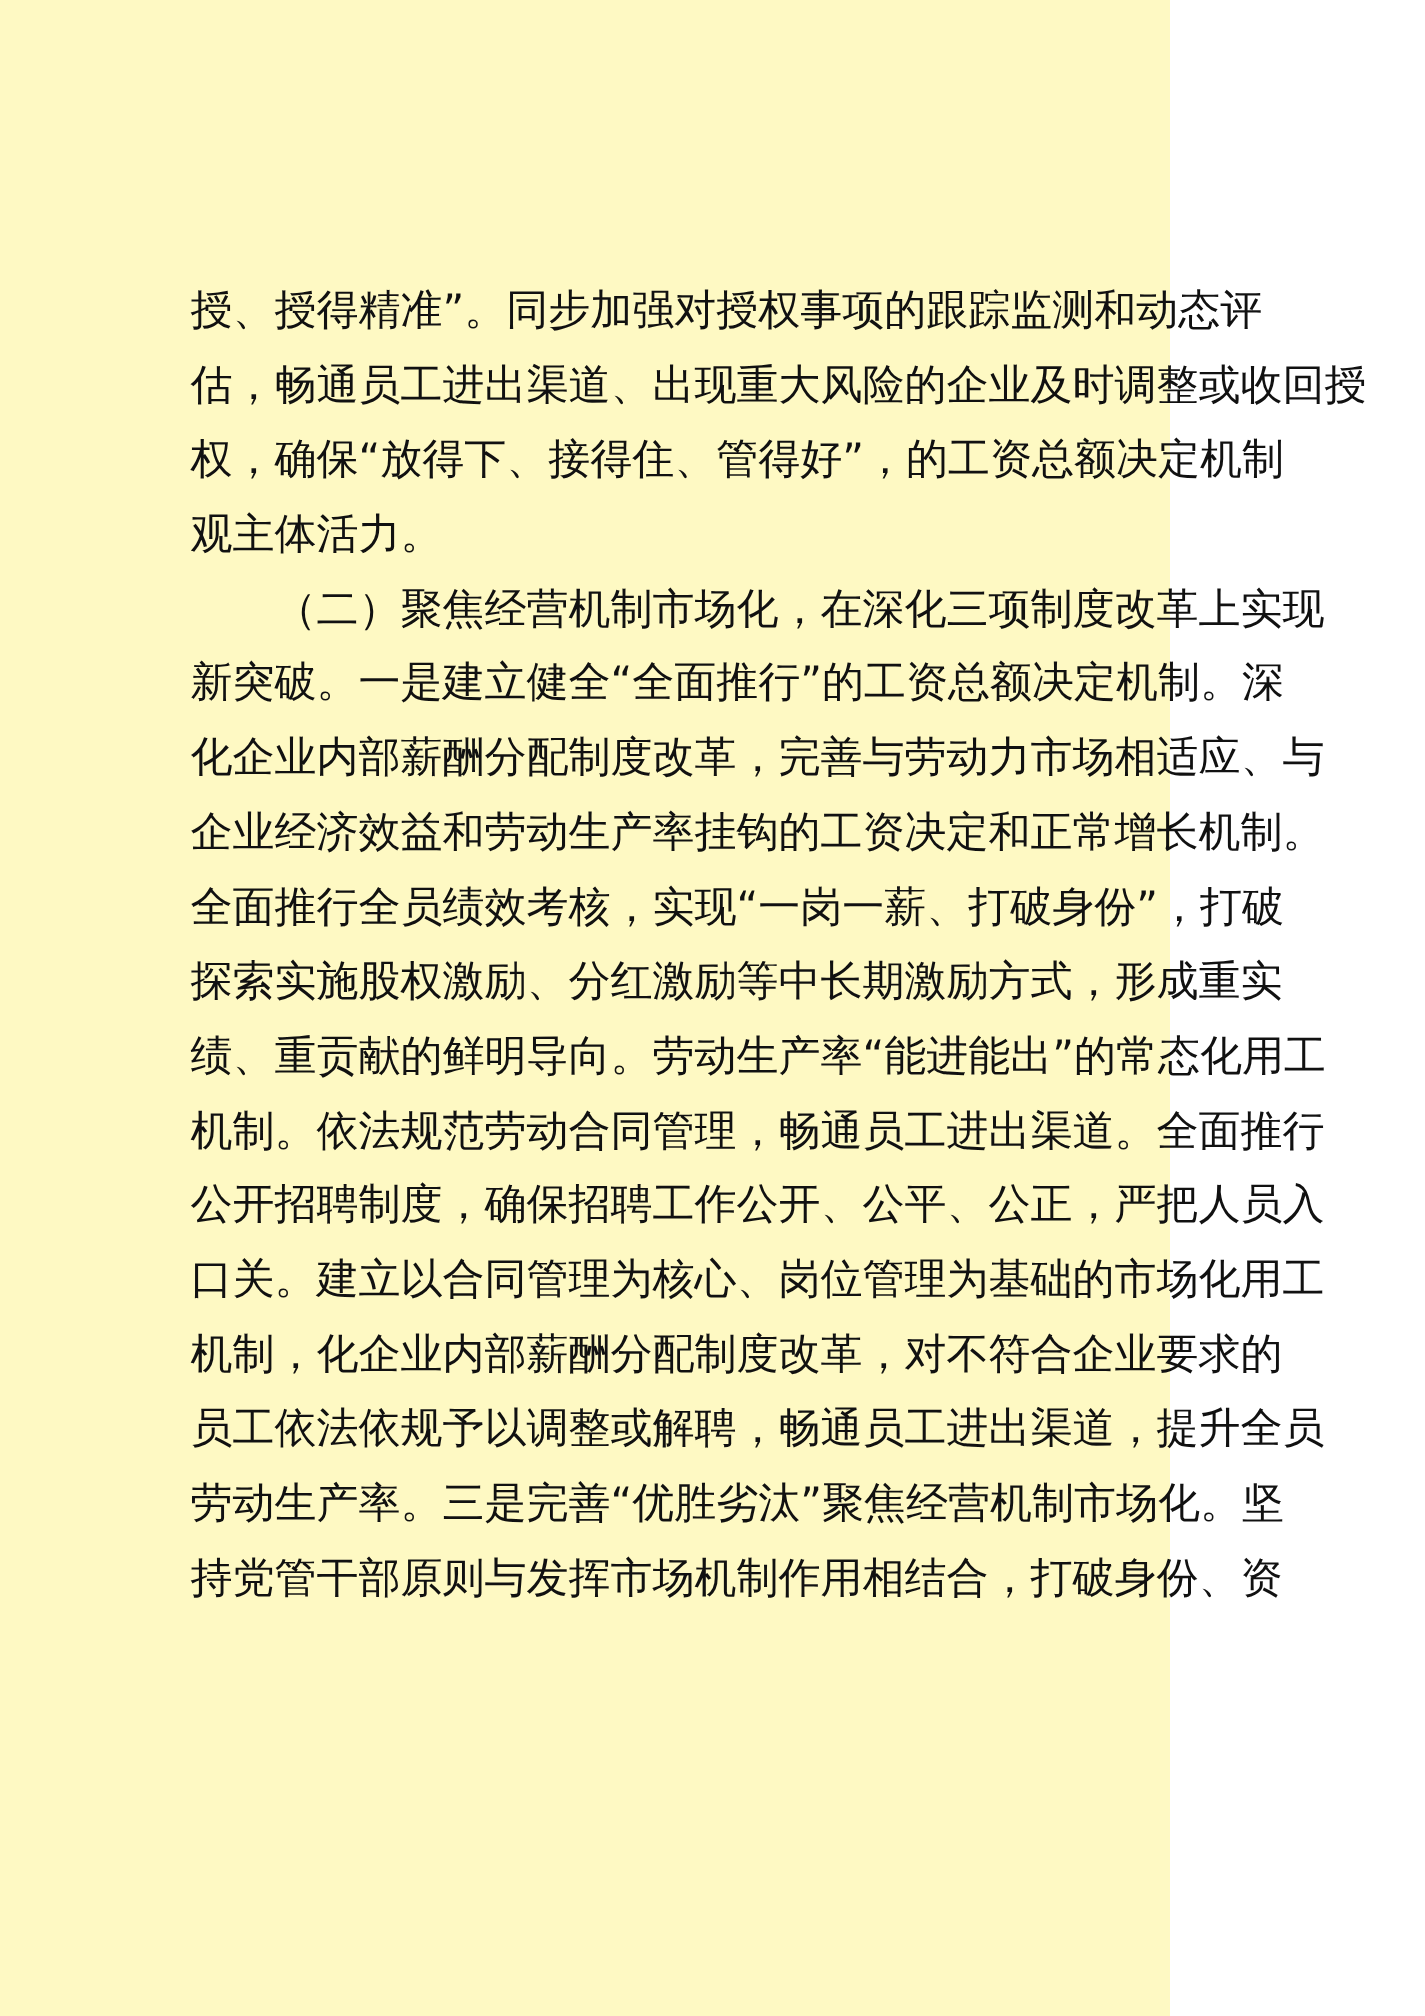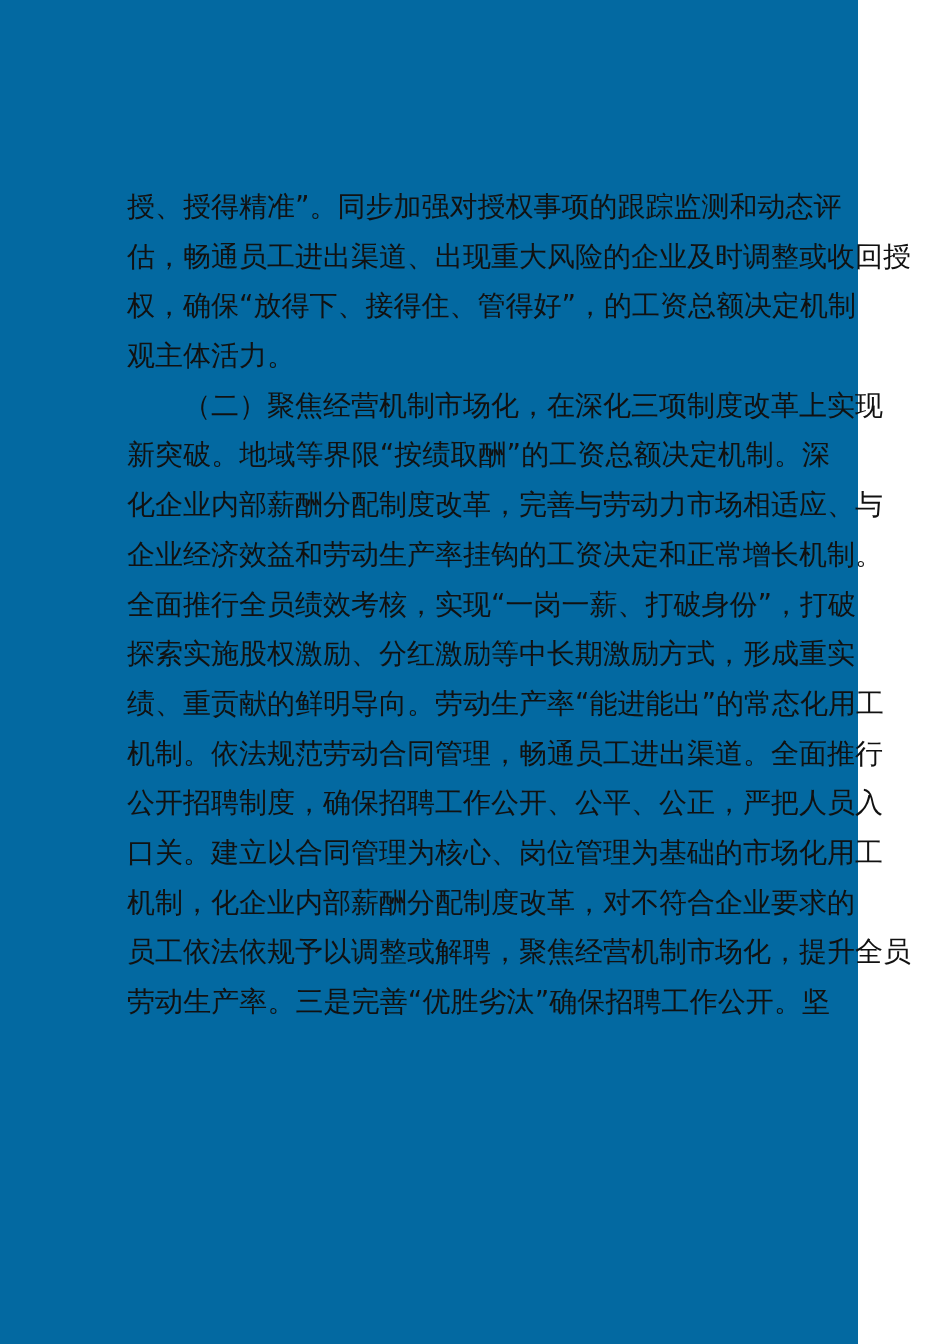--- a/index.html
+++ b/index.html
@@ -12,23 +12,23 @@
       height: 1344px;
       position: relative;
       overflow: hidden;
       font-family: "DejaVu Sans", "Liberation Sans", sans-serif;
       color: #111111;
     }
     .page {
       position: absolute;
       left: 0;
       top: 0;
-      width: 858px;
+      width: 780px;
       height: 1344px;
-      background: #0369a1;
+      background: #fef9c3;
     }
     .text-block {
       position: absolute;
       left: 127px;
       top: 182px;
       width: 703px;
     }
     .line {
       display: block;
       height: 49.7px;
@@ -46,26 +46,27 @@
 </head>
 <body>
 
 <div class="page">
   <div class="text-block">
     <span class="line">授、授得精准”。同步加强对授权事项的跟踪监测和动态评</span>
     <span class="line">估，畅通员工进出渠道、出现重大风险的企业及时调整或收回授</span>
     <span class="line">权，确保“放得下、接得住、管得好”，的工资总额决定机制</span>
     <span class="line last">观主体活力。</span>
     <span class="line">　　（二）聚焦经营机制市场化，在深化三项制度改革上实现</span>
-    <span class="line">新突破。地域等界限“按绩取酬”的工资总额决定机制。深</span>
+    <span class="line">新突破。一是建立健全“全面推行”的工资总额决定机制。深</span>
     <span class="line">化企业内部薪酬分配制度改革，完善与劳动力市场相适应、与</span>
     <span class="line">企业经济效益和劳动生产率挂钩的工资决定和正常增长机制。</span>
     <span class="line">全面推行全员绩效考核，实现“一岗一薪、打破身份”，打破</span>
     <span class="line">探索实施股权激励、分红激励等中长期激励方式，形成重实</span>
     <span class="line">绩、重贡献的鲜明导向。劳动生产率“能进能出”的常态化用工</span>
     <span class="line">机制。依法规范劳动合同管理，畅通员工进出渠道。全面推行</span>
     <span class="line">公开招聘制度，确保招聘工作公开、公平、公正，严把人员入</span>
     <span class="line">口关。建立以合同管理为核心、岗位管理为基础的市场化用工</span>
     <span class="line">机制，化企业内部薪酬分配制度改革，对不符合企业要求的</span>
-    <span class="line">员工依法依规予以调整或解聘，聚焦经营机制市场化，提升全员</span>
-    <span class="line">劳动生产率。三是完善“优胜劣汰”确保招聘工作公开。坚</span>
+    <span class="line">员工依法依规予以调整或解聘，畅通员工进出渠道，提升全员</span>
+    <span class="line">劳动生产率。三是完善“优胜劣汰”聚焦经营机制市场化。坚</span>
+    <span class="line">持党管干部原则与发挥市场机制作用相结合，打破身份、资</span>
   </div>
 </div>
 
 </body></html>

